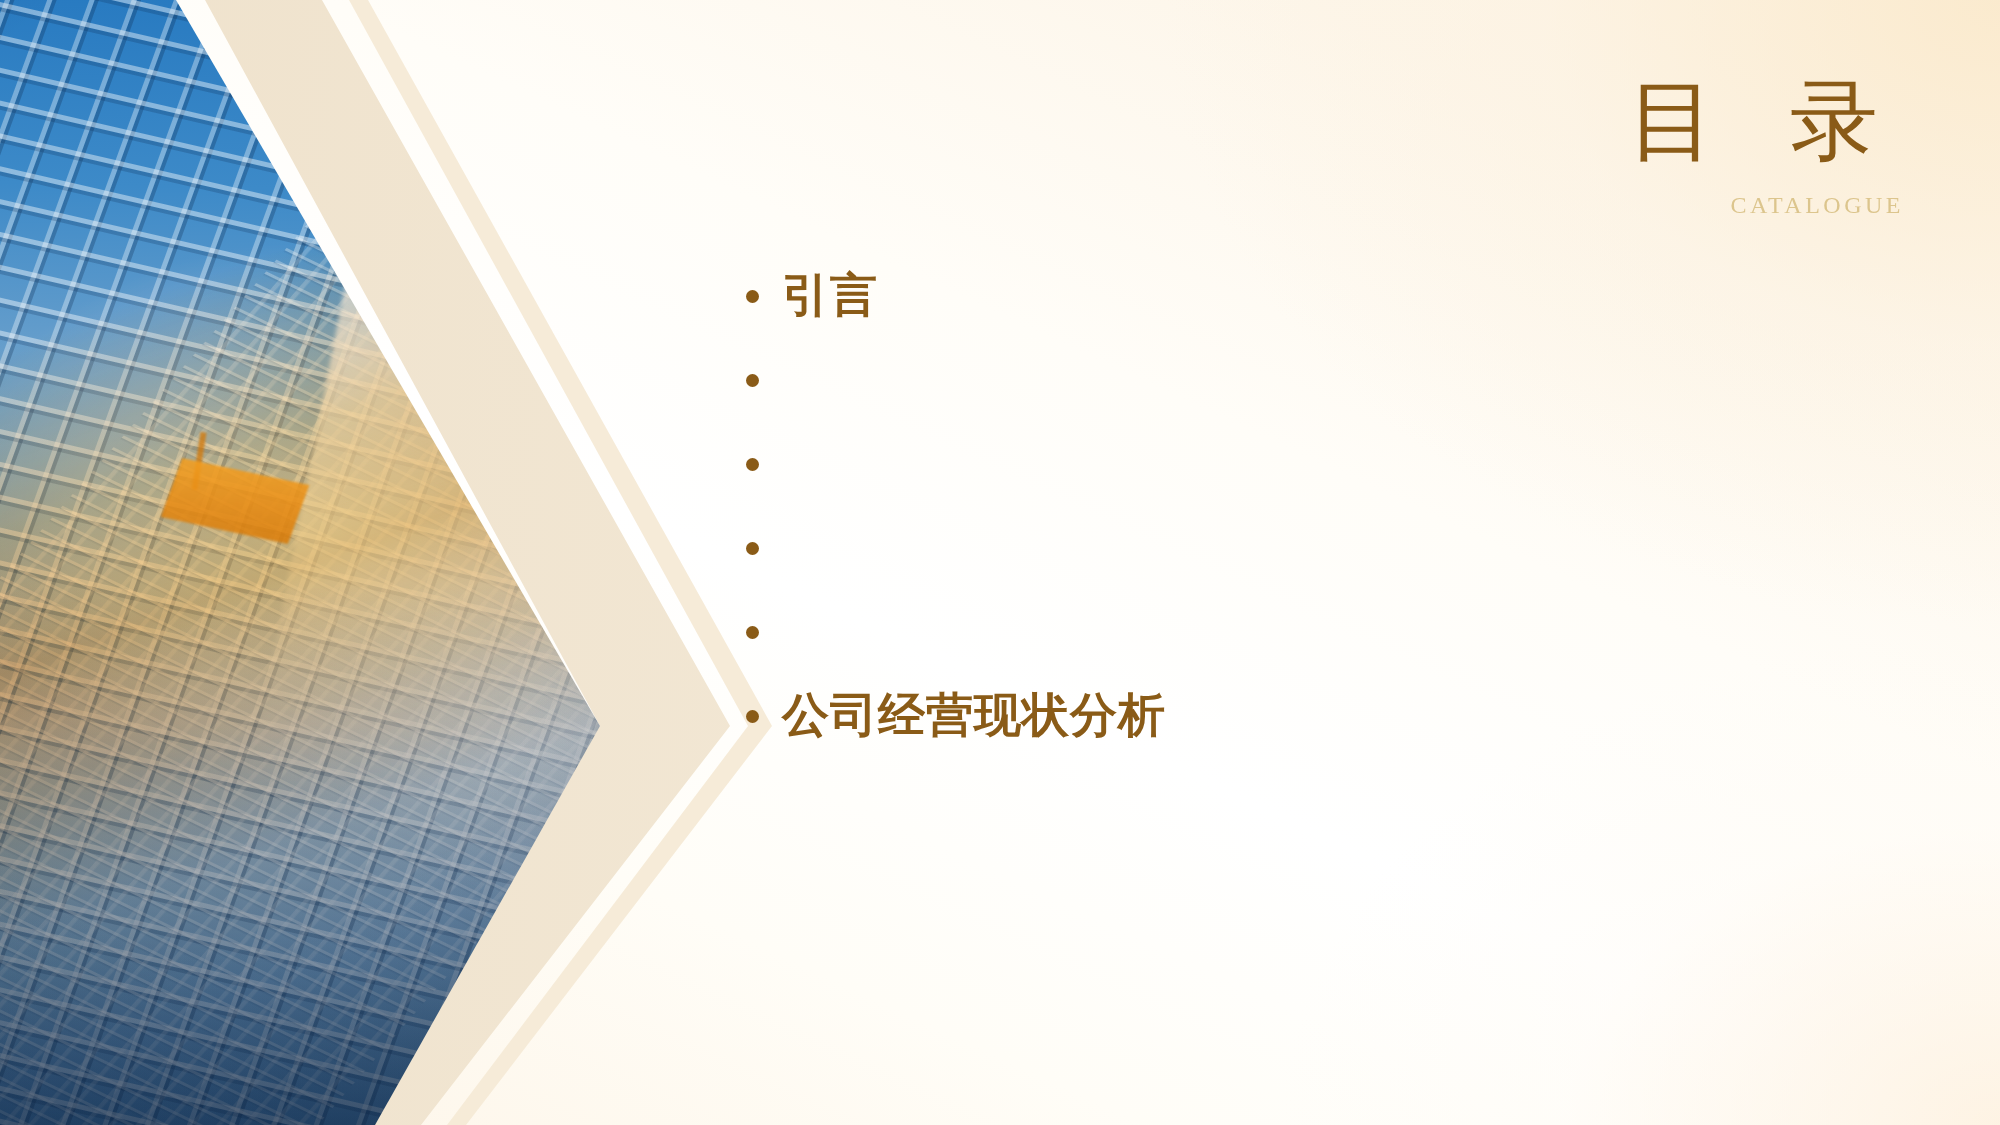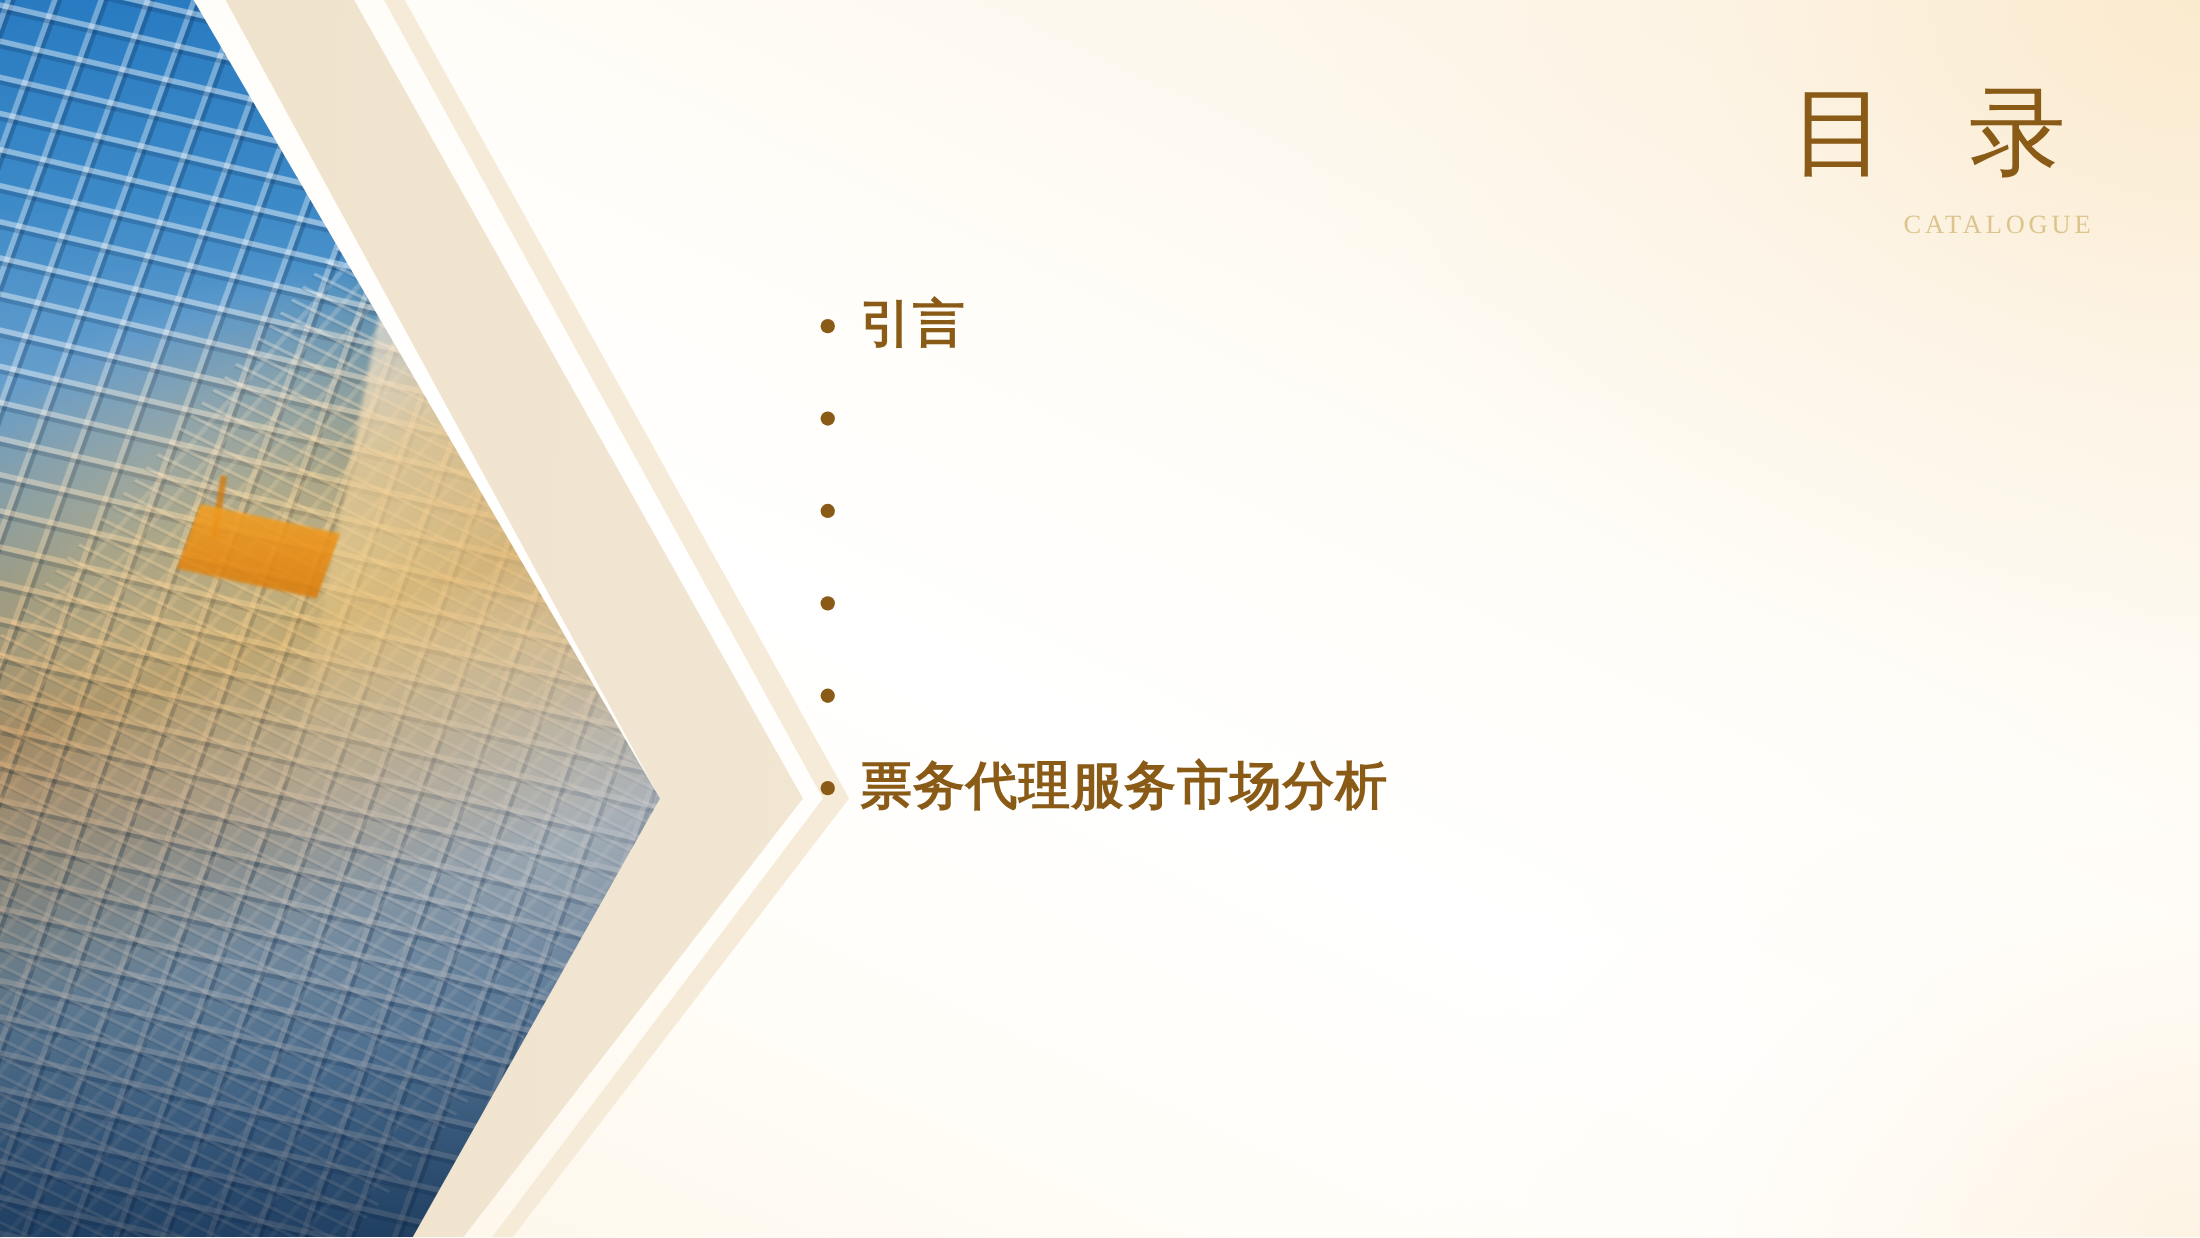--- a/index.html
+++ b/index.html
@@ -347,18 +347,18 @@
     <div class="toc-item">
       <span class="toc-bullet"></span>
     </div>
 
     <div class="toc-item">
       <span class="toc-bullet"></span>
     </div>
 
     <div class="toc-item">
       <span class="toc-bullet"></span>
-      <span class="toc-label">票务代理服务市场分析</span>
+      <span class="toc-label">公司经营现状分析</span>
     </div>
 
   </div>
 
 </div>
 
 </body></html>

